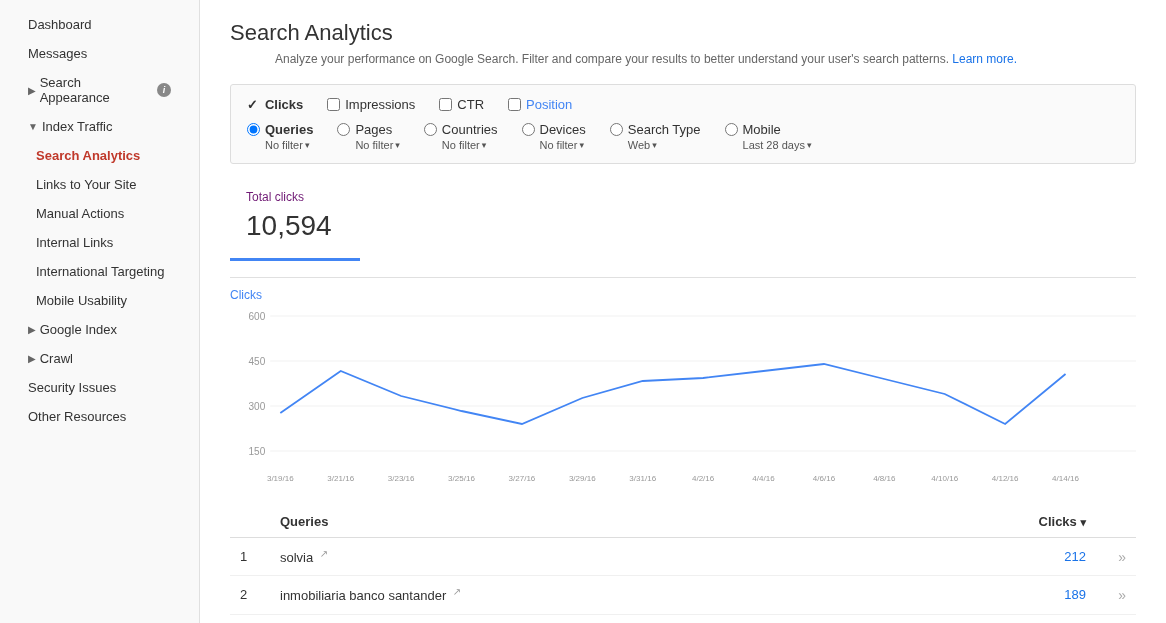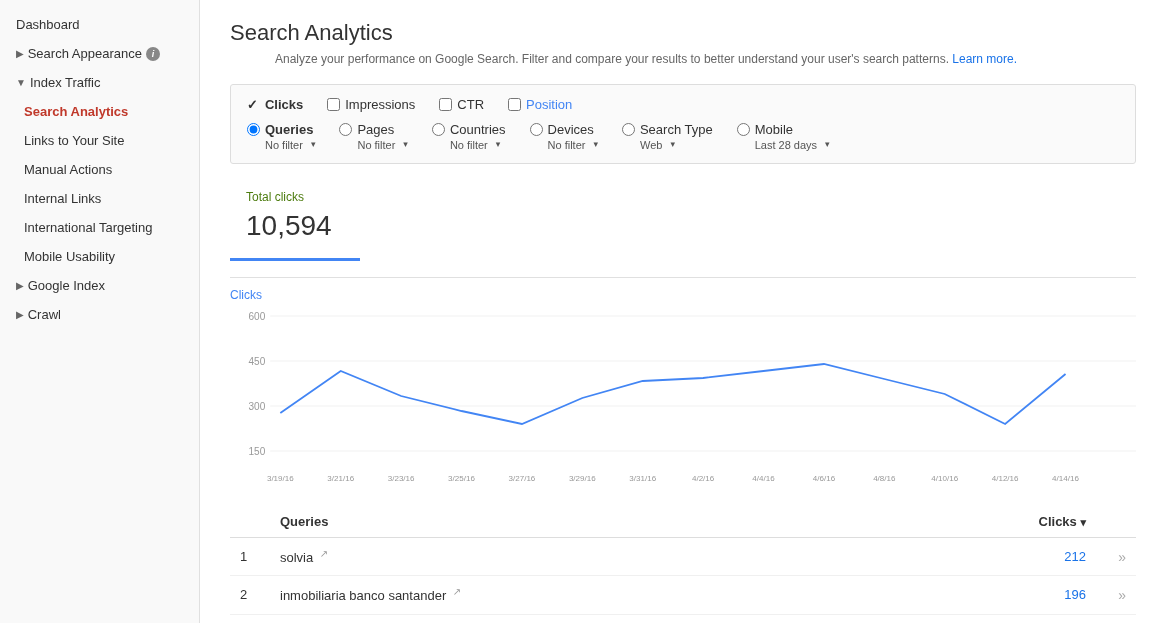--- a/index.html
+++ b/index.html
@@ -4,21 +4,21 @@
   <style>
     * { box-sizing: border-box; margin: 0; padding: 0; }
     body { font-family: Arial, sans-serif; font-size: 13px; color: #333; background: #fff; display: flex; height: 623px; overflow: hidden; }
 
     
     #sidebar {
       width: 200px;
       min-width: 200px;
       background: #f9f9f9;
       border-right: 1px solid #e0e0e0;
-      padding: 10px 0;
+      padding: 10px 12px;
       overflow-y: auto;
       height: 100%;
     }
     .sidebar-item {
       padding: 7px 16px;
       cursor: pointer;
       color: #333;
       font-size: 13px;
       display: flex;
       align-items: center;
@@ -103,35 +103,36 @@
       gap: 5px;
       font-size: 13px;
     }
     .radio-item-header input[type="radio"] { margin: 0; }
     .radio-item-header.bold-label { font-weight: bold; }
     .filter-sub {
       font-size: 11px;
       color: #555;
       padding-left: 18px;
       display: flex;
-      gap: 8px;
+      align-items: center;
+      gap: 2px;
     }
     .filter-sub .dropdown-arrow { font-size: 9px; }
 
     
     .total-box {
       display: inline-block;
       padding: 10px 16px 16px 16px;
       border-bottom: 3px solid #4285f4;
       margin-bottom: 16px;
       min-width: 130px;
     }
     .total-label {
       font-size: 12px;
-      color: #4d7c0f;
+      color: #701a75;
       margin-bottom: 6px;
     }
     .total-value {
       font-size: 28px;
       font-weight: normal;
       color: #333;
     }
 
     
     .chart-container {
@@ -182,20 +183,23 @@
     .ext-link { font-size: 10px; color: #999; margin-left: 3px; }
   </style>
 </head>
 <body>
 
 <div id="sidebar">
 
   <div class="sidebar-item">
     <span>Dashboard</span>
   </div>
+  <div class="sidebar-item">
+    <span>Messages</span>
+  </div>
   <div class="sidebar-item section-header">
     <span class="sidebar-chevron">▶</span>
     <span>Search Appearance</span>
     <span class="sidebar-info-icon">i</span>
   </div>
   <div class="sidebar-item section-header">
     <span class="sidebar-chevron">▼</span>
     <span>Index Traffic</span>
   </div>
   <div class="sidebar-item sub-active">
@@ -216,20 +220,26 @@
   <div class="sidebar-item sub">
     <span>Mobile Usability</span>
   </div>
   <div class="sidebar-item section-header">
     <span class="sidebar-chevron">▶</span>
     <span>Google Index</span>
   </div>
   <div class="sidebar-item section-header">
     <span class="sidebar-chevron">▶</span>
     <span>Crawl</span>
+  </div>
+  <div class="sidebar-item">
+    <span>Security Issues</span>
+  </div>
+  <div class="sidebar-item">
+    <span>Other Resources</span>
   </div>
 </div>
 
 <div id="main">
   <h1 class="page-title">Search Analytics</h1>
   <p class="page-desc">
     <span>Analyze your performance on Google Search. Filter and compare your results to better understand your user's search patterns.</span>
     <a href="#">Learn more.</a>
   </p>
 
@@ -401,20 +411,20 @@
       <td class="right">
         <span class="arrow-icon">»</span>
       </td>
     </tr>
         <tr>
       <td class="num">2</td>
       <td>
         inmobiliaria banco santander
         <sup class="ext-link">↗</sup>
       </td>
-      <td class="clicks-val">196</td>
+      <td class="clicks-val">189</td>
       <td class="right">
         <span class="arrow-icon">»</span>
       </td>
     </tr>
       </tbody>
   </table>
 </div>
 
 </body></html>

